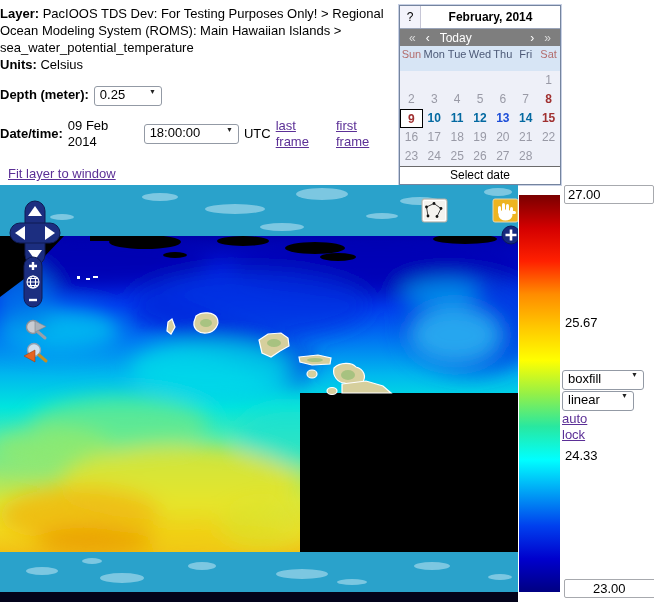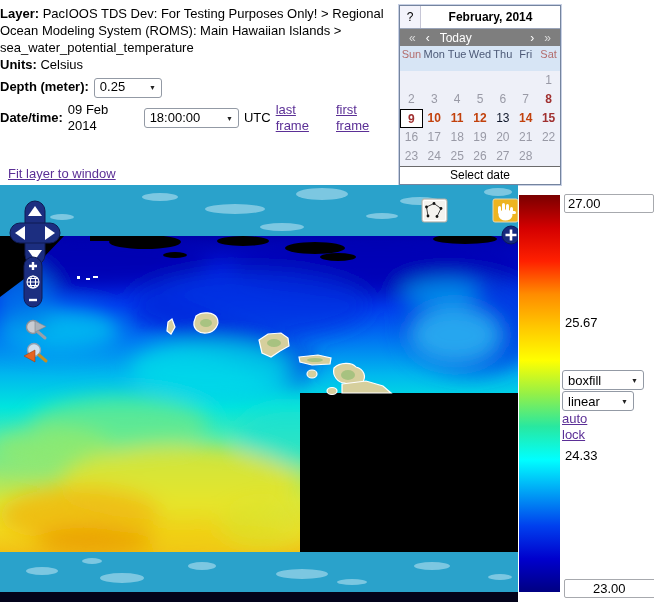--- a/index.html
+++ b/index.html
@@ -2,46 +2,46 @@
 <html><head>
 <meta charset="utf-8">
 <style>
   html,body{margin:0;padding:0;background:#fff;}
   #screen{position:relative;width:654px;height:602px;background:#fff;overflow:hidden;
           font-family:"Liberation Sans",sans-serif;font-size:13px;color:#000;}
   b{font-weight:bold;}
   a,.link{color:#5b2f96;text-decoration:underline;cursor:pointer;}
   
   .hdr{position:absolute;left:0;top:6px;width:392px;line-height:1.3;}
-  .row{margin-top:4px;display:flex;align-items:center;gap:5px;flex-wrap:nowrap;}
-  
-  .fsel{display:inline-flex;align-items:center;background:#fff;border:1px solid #939aa5;
+  .row{margin-top:12px;display:flex;align-items:center;gap:5px;flex-wrap:nowrap;}
+  
+  .fsel{display:inline-flex;align-items:flex-start;background:#fff;border:1px solid #939aa5;
         border-radius:3px;height:18px;padding:0 5px;cursor:default;}
   .fsel .arr{margin-left:auto;padding-left:10px;font-size:7px;color:#222;}
   .fit{position:absolute;left:8px;top:166px;}
   
   .cal{position:absolute;left:399px;top:5px;width:160px;background:#fff;
        border:1px solid #74849f;outline:1px solid #c7d0e4;font-size:12px;}
   .cal-title{display:flex;align-items:stretch;height:22px;border-bottom:1px solid #9aa4b8;}
   .cal-help{width:20px;background:#f3f3fb;border-right:1px solid #c6c6d6;display:flex;
             align-items:center;justify-content:center;cursor:pointer;}
   .cal-month{flex:1;display:flex;align-items:center;justify-content:center;font-weight:bold;}
   .cal-nav{display:flex;align-items:center;height:17px;background:#7e7e7e;color:#fff;padding:0 4px;}
   .cal-nav span{padding:0 5px;cursor:pointer;}
   .cal-nav .yr{color:#d9d9d9;}
   .cal-nav .today{flex:1;text-align:left;}
   .cal-dhrow,.cal-grid{display:grid;grid-template-columns:repeat(7,1fr);}
   .cal-dhrow{background:#d7e5f5;height:25px;line-height:16px;font-size:11px;color:#4d5a77;text-align:center;}
   .cal-dhrow .wkd{color:#b36d6d;}
   .cal-grid{background:#eef0f8;}
   .cal-day{height:19px;line-height:19px;text-align:center;color:#999aa6;cursor:pointer;box-sizing:border-box;}
   .cal-day.empty{cursor:default;}
-  .cal-day.active{color:#c2410c;font-weight:bold;}
+  .cal-day.active{color:#0369a1;font-weight:bold;}
   .cal-day.weekend{color:#a03030;font-weight:bold;}
-  .cal-day.today{color:#0f172a;font-weight:normal;}
+  .cal-day.today{color:#1d4ed8;font-weight:bold;}
   .cal-day.selected{color:#a03030;font-weight:bold;background:#fff;border:1px solid #000;}
   .cal-foot{border-top:1px solid #6b6b6b;background:#fff;text-align:center;height:17px;line-height:17px;cursor:pointer;}
   
   .map{position:absolute;left:0;top:185px;width:518px;height:417px;cursor:move;}
   
   .cbar{position:absolute;left:519px;top:195px;width:41px;height:397px;}
   .scale-input{position:absolute;left:564px;width:82px;height:15px;border:1px solid #a7a9ae;
                border-radius:2px;font-family:"Liberation Sans",sans-serif;font-size:13px;padding:1px 3px;}
   .ticklab{position:absolute;left:565px;text-align:center;}
   .sidectl{position:absolute;left:562px;}
@@ -309,21 +309,21 @@
 
       <g>
         <circle cx="511" cy="50" r="9" fill="#16297e" stroke="#0a1a5a"></circle>
         <path d="M511,44.5 V55.5 M505.5,50 H516.5" stroke="#fff" stroke-width="2.6"></path>
       </g>
     </g>
   </svg>
   </div>
 
   <div class="cbar" style="background: linear-gradient(rgb(122, 0, 0), rgb(212, 0, 0), rgb(255, 32, 0), rgb(255, 140, 0), rgb(255, 200, 0), rgb(255, 255, 0), rgb(150, 240, 70), rgb(40, 232, 160), rgb(0, 255, 255), rgb(0, 160, 245), rgb(0, 64, 238), rgb(0, 0, 205), rgb(0, 0, 130));"></div>
-  <input class="scale-input" style="top: 194px;" value="27.00">
+  <input class="scale-input" style="top: 185px;" value="27.00">
   <div class="ticklab" style="top:315px">25.67</div>
   <div class="sidectl" style="top:370px">
     <span class="fsel" style="width:70px">
       <span>boxfill</span>
       <span class="arr">▼</span>
     </span>
   </div>
   <div class="sidectl" style="top:391px">
     <span class="fsel" style="width:60px">
       <span>linear</span>

